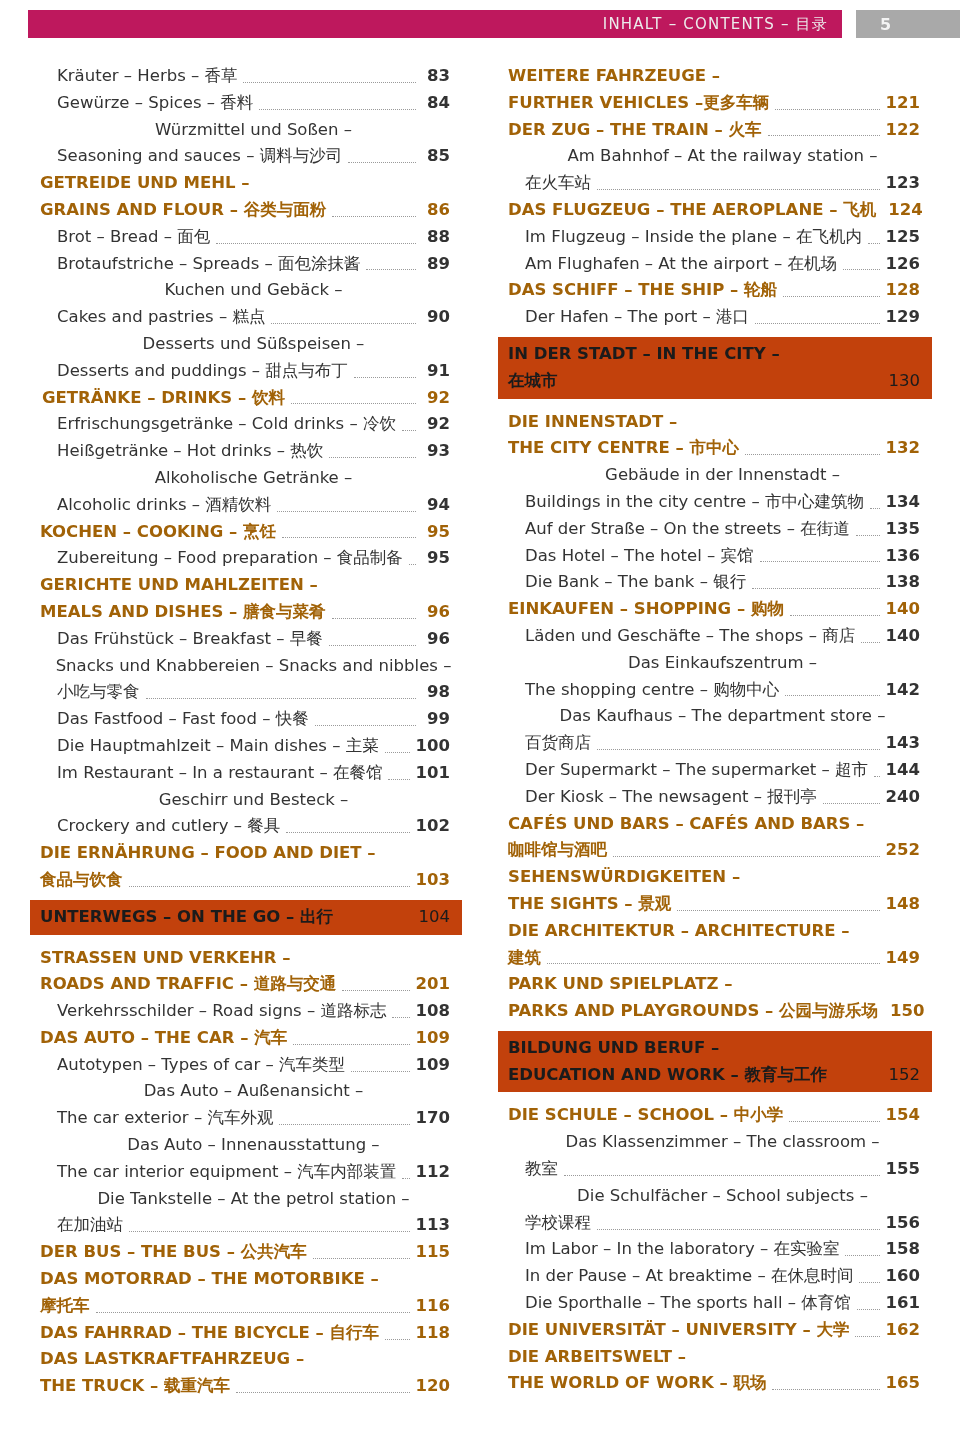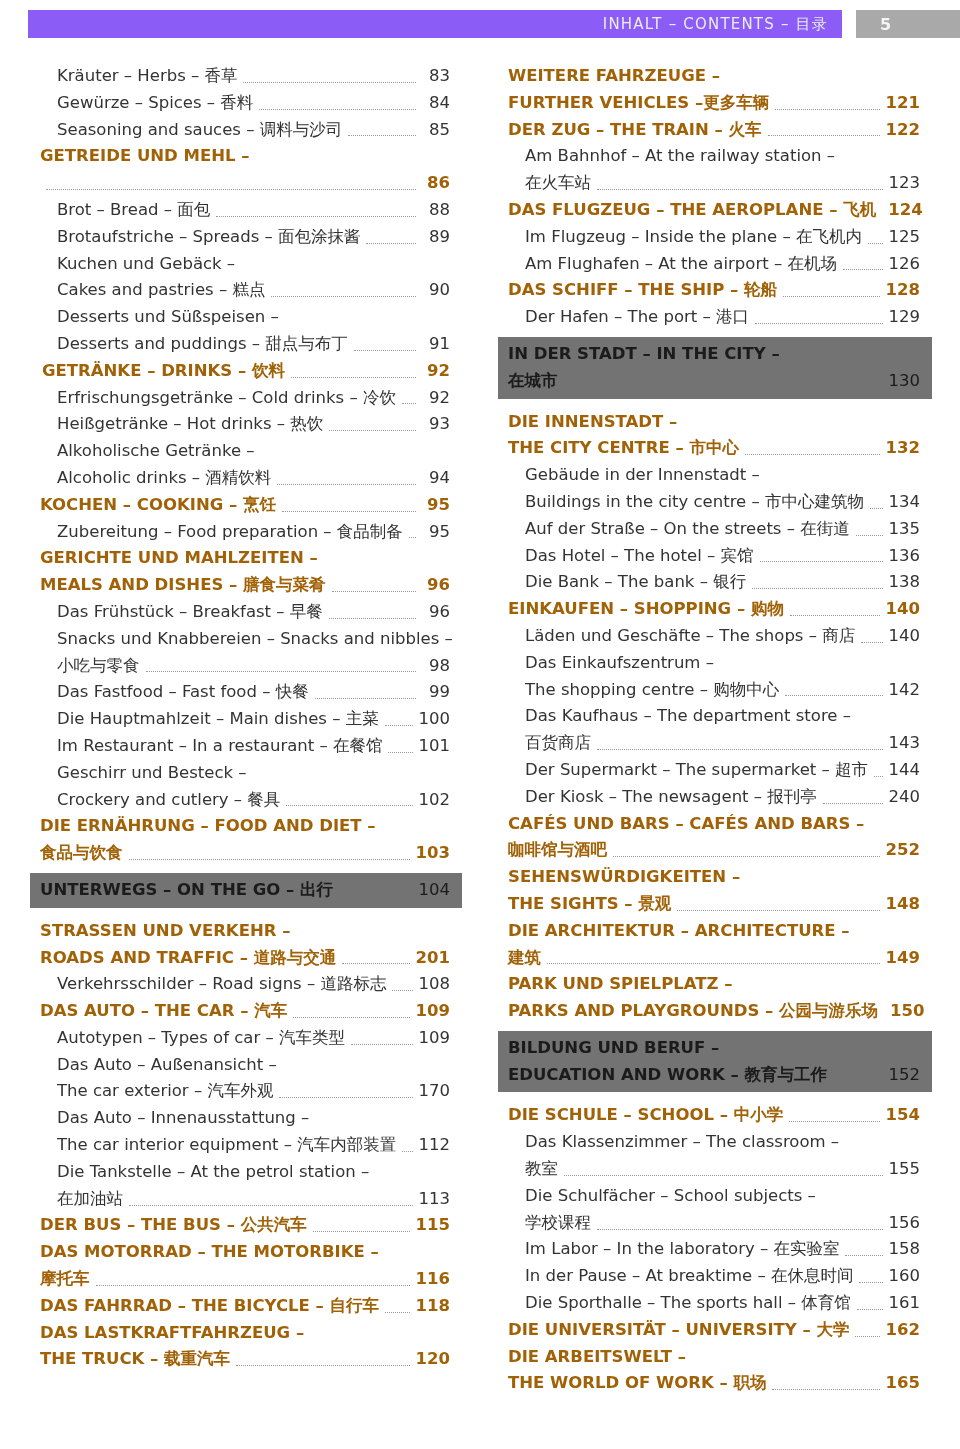--- a/index.html
+++ b/index.html
@@ -2,21 +2,21 @@
 <html><head>
 <meta charset="utf-8">
 <style>
   html, body { margin: 0; padding: 0; background: #ffffff; }
   body {
     width: 960px; height: 1449px; position: relative; overflow: hidden;
     font-family: "DejaVu Sans", sans-serif; color: #2a2a2a;
   }
   .header-bar {
     position: absolute; left: 28px; top: 10px; width: 814px; height: 28px;
-    background: #8b5cf6;
+    background: #be185d;
     display: flex; align-items: center; justify-content: flex-end;
     box-sizing: border-box; padding-right: 14px;
   }
   .header-title {
     color: #ececec; font-size: 15px; letter-spacing: 1.2px;
     font-family: "DejaVu Sans", sans-serif;
   }
   .page-box {
     position: absolute; left: 856px; top: 10px; width: 104px; height: 28px;
     background: #a9a9a9; display: flex; align-items: center;
@@ -25,34 +25,34 @@
   .page-num { color: #f4f4f4; font-weight: bold; font-size: 16px; }
 
   .col { position: absolute; top: 63px; }
   .col-left { left: 40px; width: 410px; }
   .col-right { left: 508px; width: 412px; }
 
   .line {
     height: 26.8px; line-height: 26.8px; font-size: 16.5px;
     display: flex; align-items: baseline; white-space: nowrap;
   }
-  .entry.sub .line { padding-left: 17px; color: #333; }
+  .entry.sub .line { padding-left: 17px; color: #333; justify-content: center; }
   .entry.main .line { font-weight: bold; color: #a16207; }
   .line .txt { flex: 0 0 auto; }
   .leader {
     flex: 1 1 auto; margin: 0 6px;
     border-bottom: 1px dotted #9a9a9a; height: 0; align-self: center;
     transform: translateY(6px);
   }
   .pg { flex: 0 0 auto; min-width: 28px; text-align: right; }
-  .entry.sub .pg { font-weight: normal; }
+  .entry.sub .pg { font-weight: bold; }
   .entry.main .pg { font-weight: bold; }
 
   .band {
-    background: #737373; margin-left: -10px; margin-right: -12px;
+    background: #c2410c; margin-left: -10px; margin-right: -12px;
     padding: 4px 12px 4px 10px; box-sizing: border-box;
   }
   .band .line { font-weight: bold; color: #1b1b1b; }
   .band .pg { font-weight: normal; }
   .band-gap-before { margin-top: 6px; }
   .band-gap-after { margin-bottom: 10px; }
 </style>
 </head>
 <body>
 
@@ -73,30 +73,34 @@
     </div>
     <div class="entry sub">
       <div class="line">
         <span class="txt">Gewürze – Spices – 香料</span>
         <span class="leader"></span>
         <span class="pg">84</span>
       </div>
     </div>
     <div class="entry sub">
       <div class="line">
+        <span class="txt">Würzmittel und Soßen –</span>
+      </div>
+      <div class="line">
         <span class="txt">Seasoning and sauces – 调料与沙司</span>
         <span class="leader"></span>
         <span class="pg">85</span>
       </div>
     </div>
     <div class="entry main">
       <div class="line">
         <span class="txt">GETREIDE UND MEHL –</span>
       </div>
       <div class="line">
+        <span class="txt">GRAINS AND FLOUR – 谷类与面粉</span>
         <span class="leader"></span>
         <span class="pg">86</span>
       </div>
     </div>
     <div class="entry sub">
       <div class="line">
         <span class="txt">Brot – Bread – 面包</span>
         <span class="leader"></span>
         <span class="pg">88</span>
       </div>

